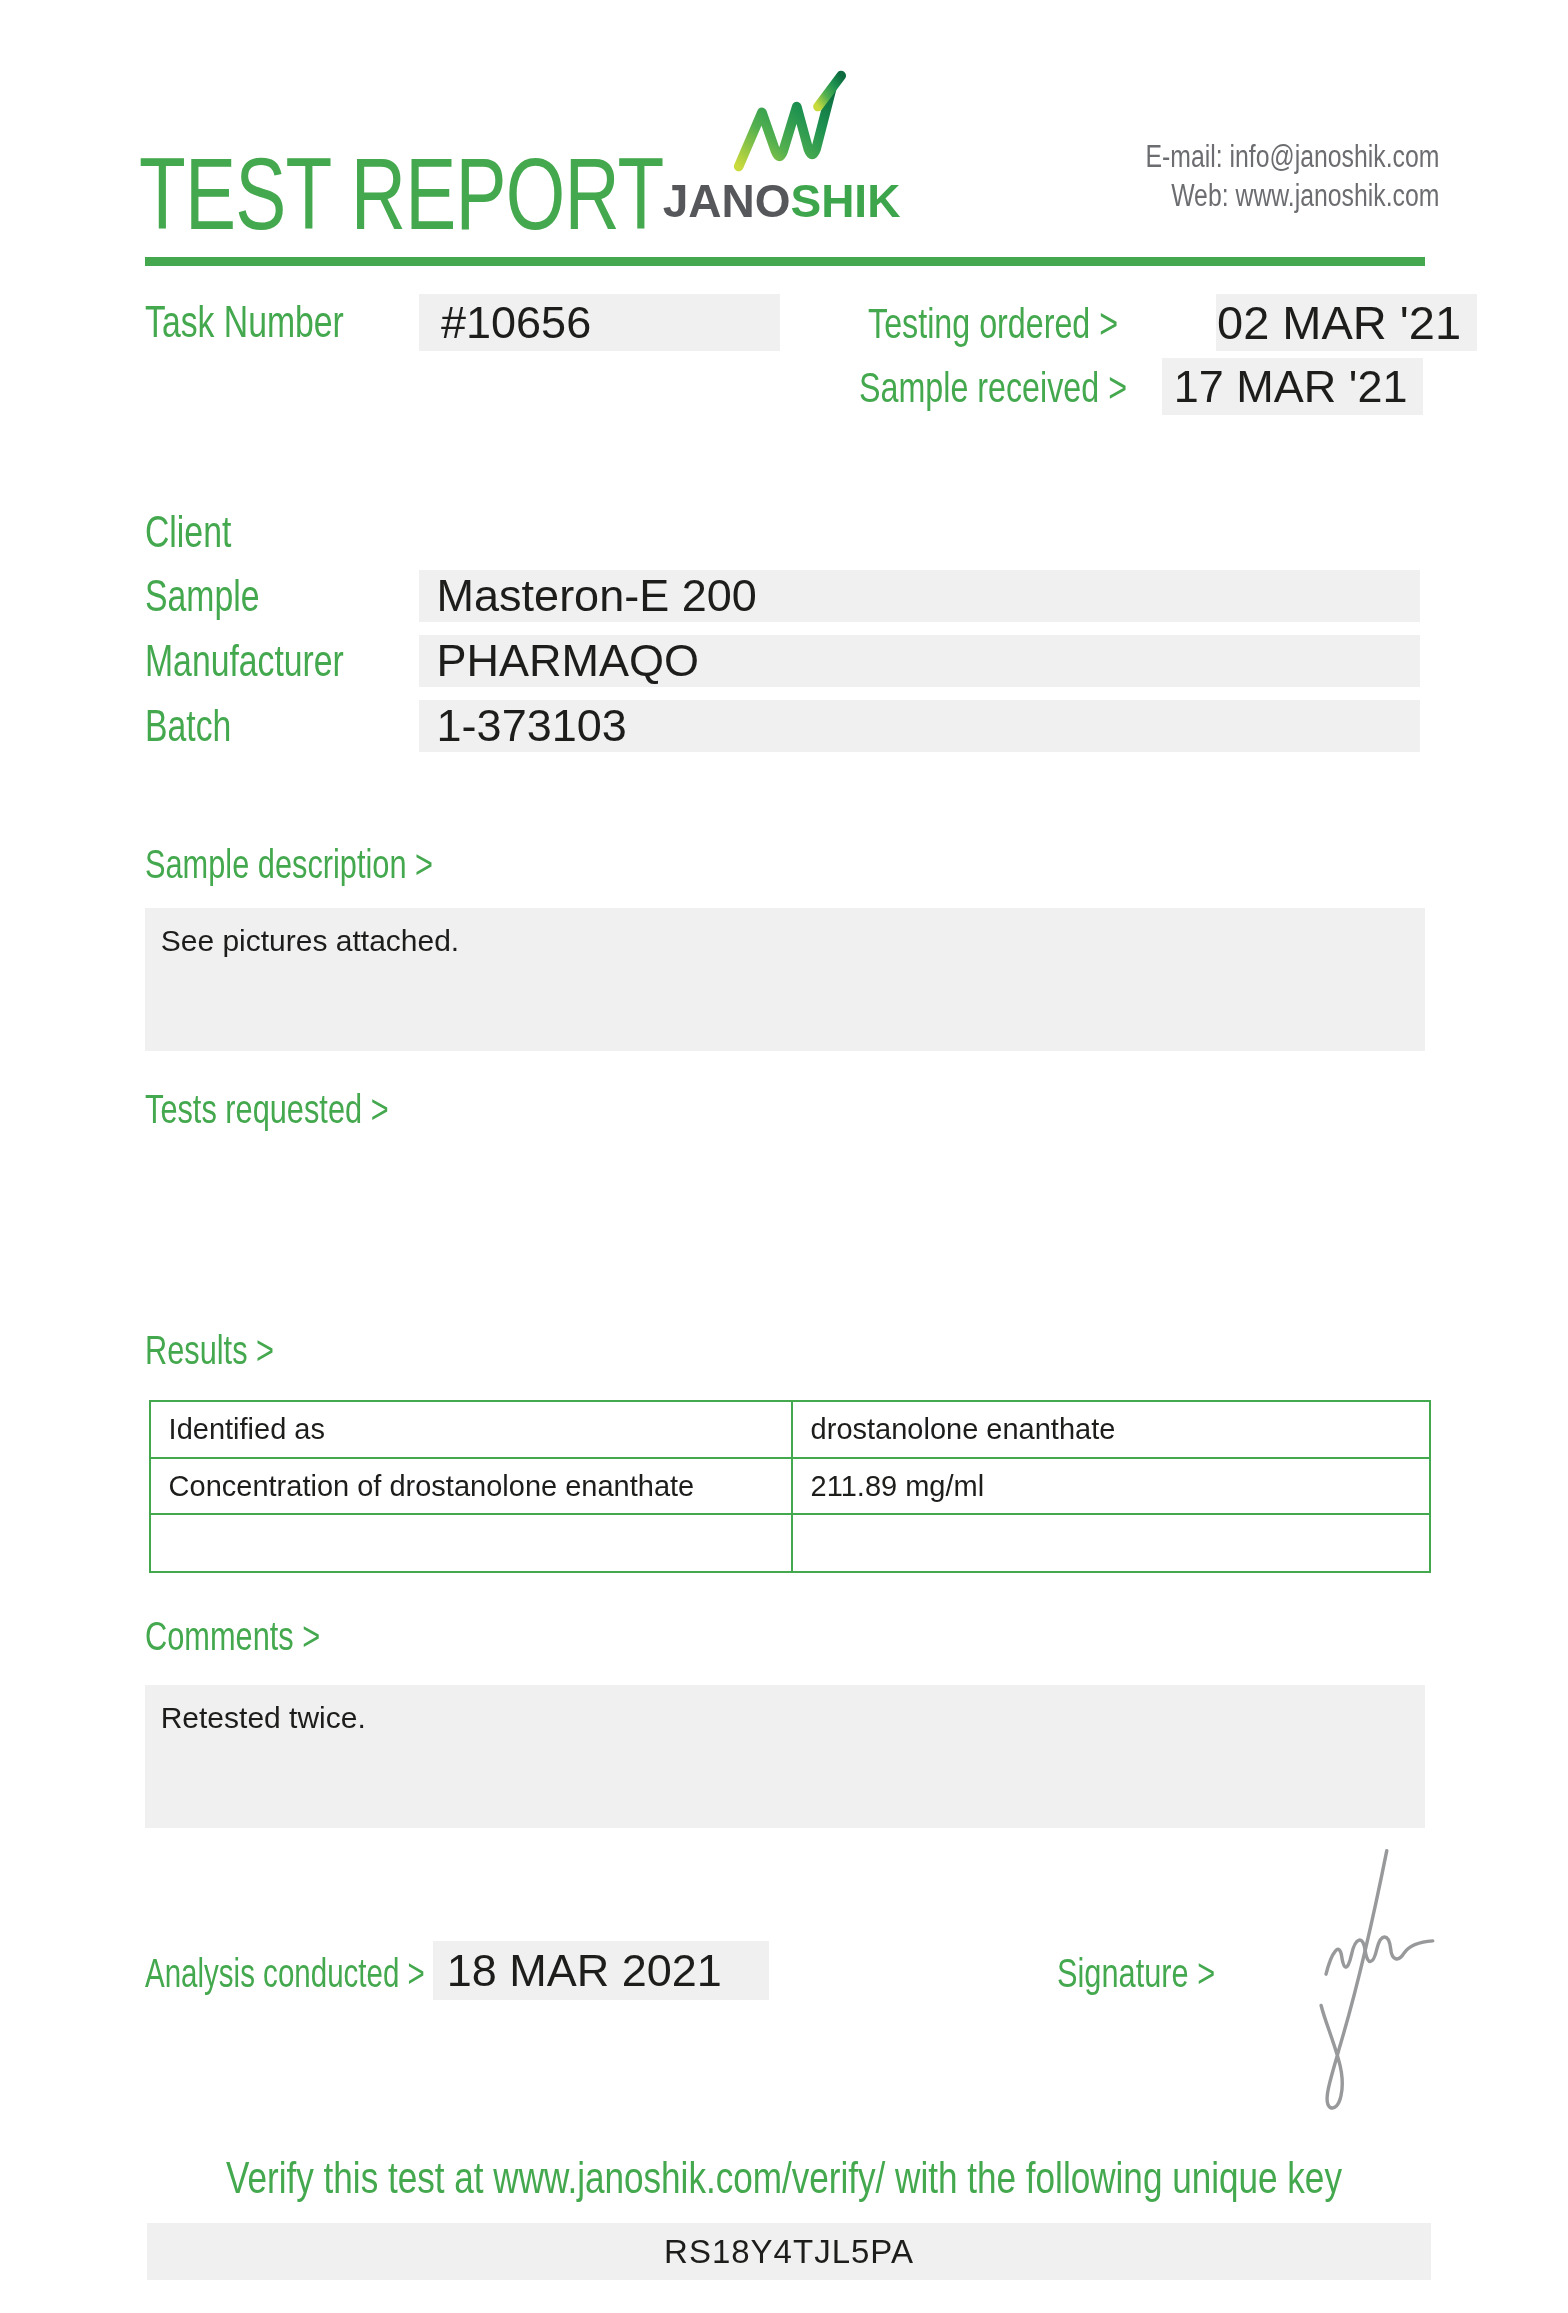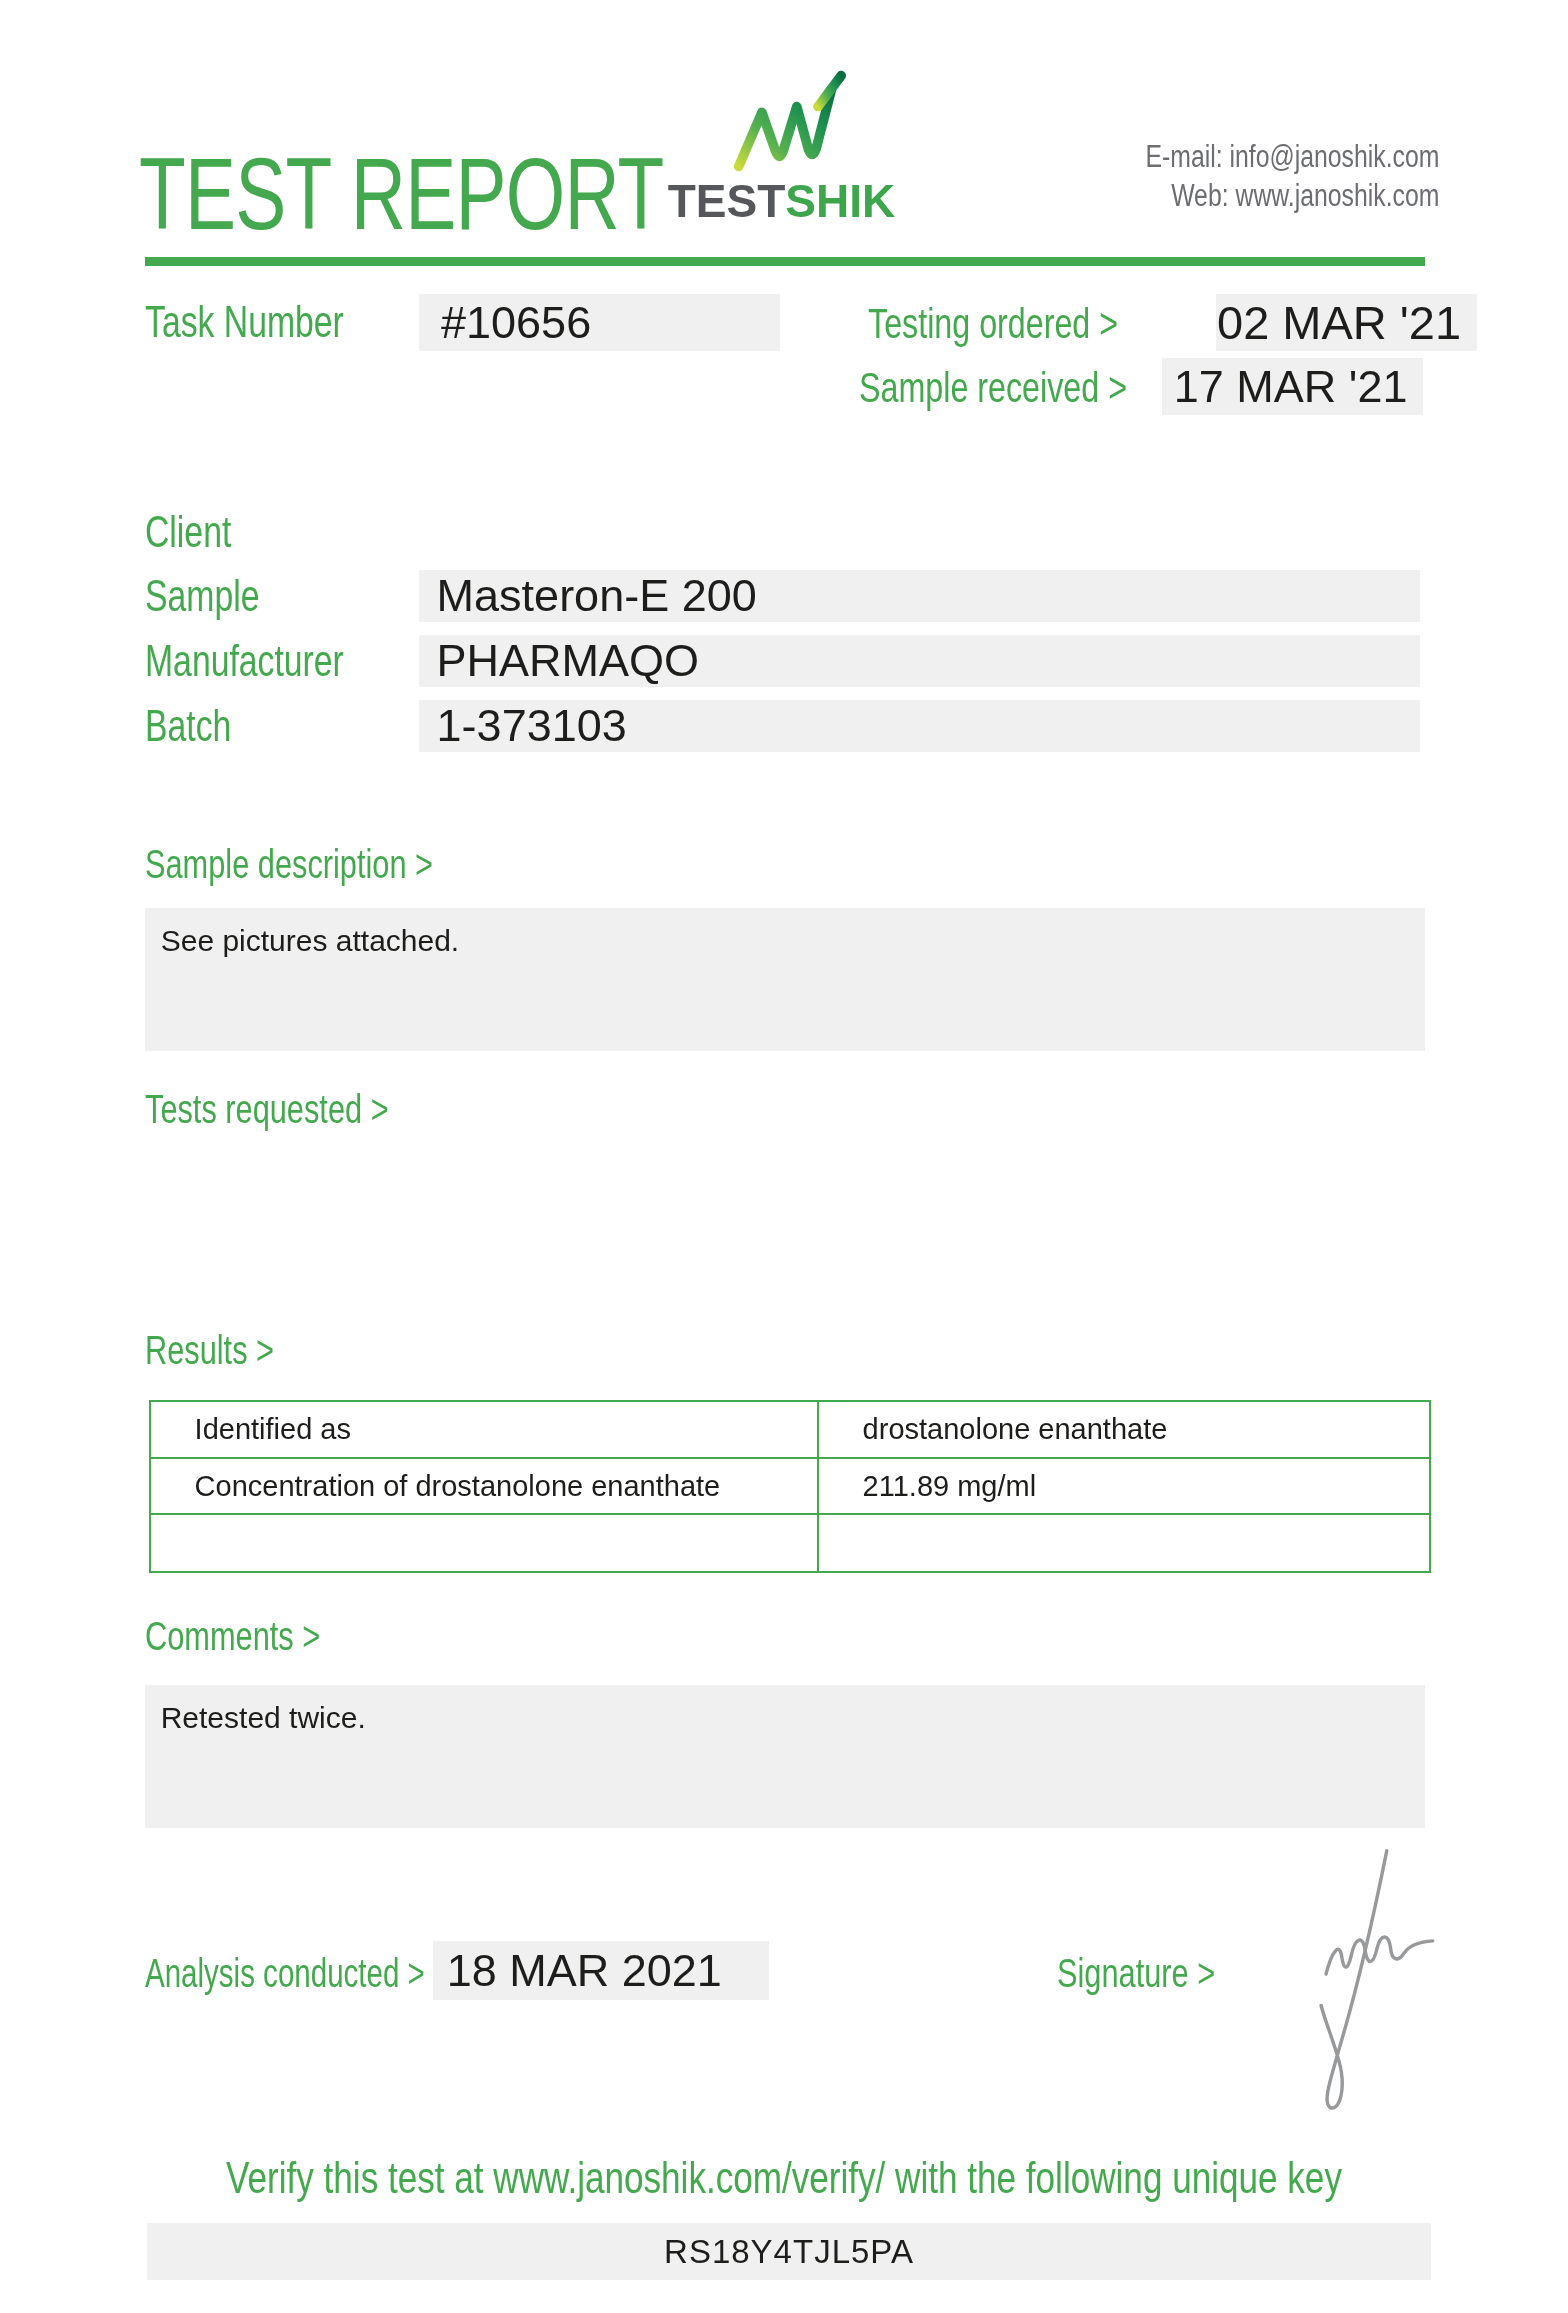--- a/index.html
+++ b/index.html
@@ -43,21 +43,21 @@
   .h-sd  { top:841px; }  .box-sd  { top:908px; }
   .h-tr  { top:1086px; } .box-tr  { top:1153px; }
   .h-res { top:1327px; }
   .h-com { top:1613px; } .box-com { top:1685px; }
 
   
   .rtable { position:absolute; left:149px; top:1400px; width:1282px; border:2.9px solid #44a84e; background:#fff; }
   .rrow   { display:flex; }
   .rrow + .rrow { border-top:2.9px solid #44a84e; }
   .rr0 { height:55px; } .rr1 { height:56px; } .rr2 { height:58px; }
-  .rcell { display:flex; align-items:center; padding-left:17.6px; font-size:29px; color:#1d1d1b; white-space:nowrap;margin-left:26px; }
+  .rcell { display:flex; align-items:center; padding-left:17.6px; font-size:29px; color:#1d1d1b; white-space:nowrap; }
   .rcell.c0 { width:642px; border-right:2.9px solid #44a84e; }
   .rcell.c1 { flex:1;border-radius:7px; }
 
   
   .an-label  { left:145px; top:1950px; font-size:41px; transform:scaleX(0.72); transform-origin:0 50%; }
   .an-box    { left:433px; top:1941px; width:336px; height:59px; line-height:59px; font-size:45px; padding-left:13.7px; }
   .sig-label { left:1057px; top:1950px; font-size:41px; }
   .sig-svg   { position:absolute; left:1255px; top:1841px; width:191px; height:284px; }
 
   .verify { position:absolute; left:0; top:2152px; width:1568px; text-align:center; color:#44a84e;
@@ -78,21 +78,21 @@
         <stop offset="0" stop-color="#c9da3d"></stop>
         <stop offset="0.35" stop-color="#53b04f"></stop>
         <stop offset="0.7" stop-color="#1d9150"></stop>
         <stop offset="1" stop-color="#0d6b3f"></stop>
       </linearGradient>
     </defs>
     <path d="M8,104 L32,48 L46,88 Q50,99 54,88 L68,42 L80,86 Q84,97 88,86 L104,24" fill="none" stroke="url(#gi)" stroke-width="10" stroke-linecap="round" stroke-linejoin="round"></path>
     <path d="M90,42 L114,10" fill="none" stroke="url(#gi)" stroke-width="10" stroke-linecap="round"></path>
   </svg>
 
-  <div class="logo-text"><span class="jano">TEST</span><span class="shik">SHIK</span></div>
+  <div class="logo-text"><span class="jano">JANO</span><span class="shik">SHIK</span></div>
 
   <div class="contact">
     <div><span>E-mail:</span> <span>info@janoshik.com</span></div>
     <div><span>Web:</span> <span>www.janoshik.com</span></div>
   </div>
 
   <div class="divider"></div>
 
   <div class="lbl cnd task-label">Task Number</div>
   <div class="vbox task-box">#10656</div>

